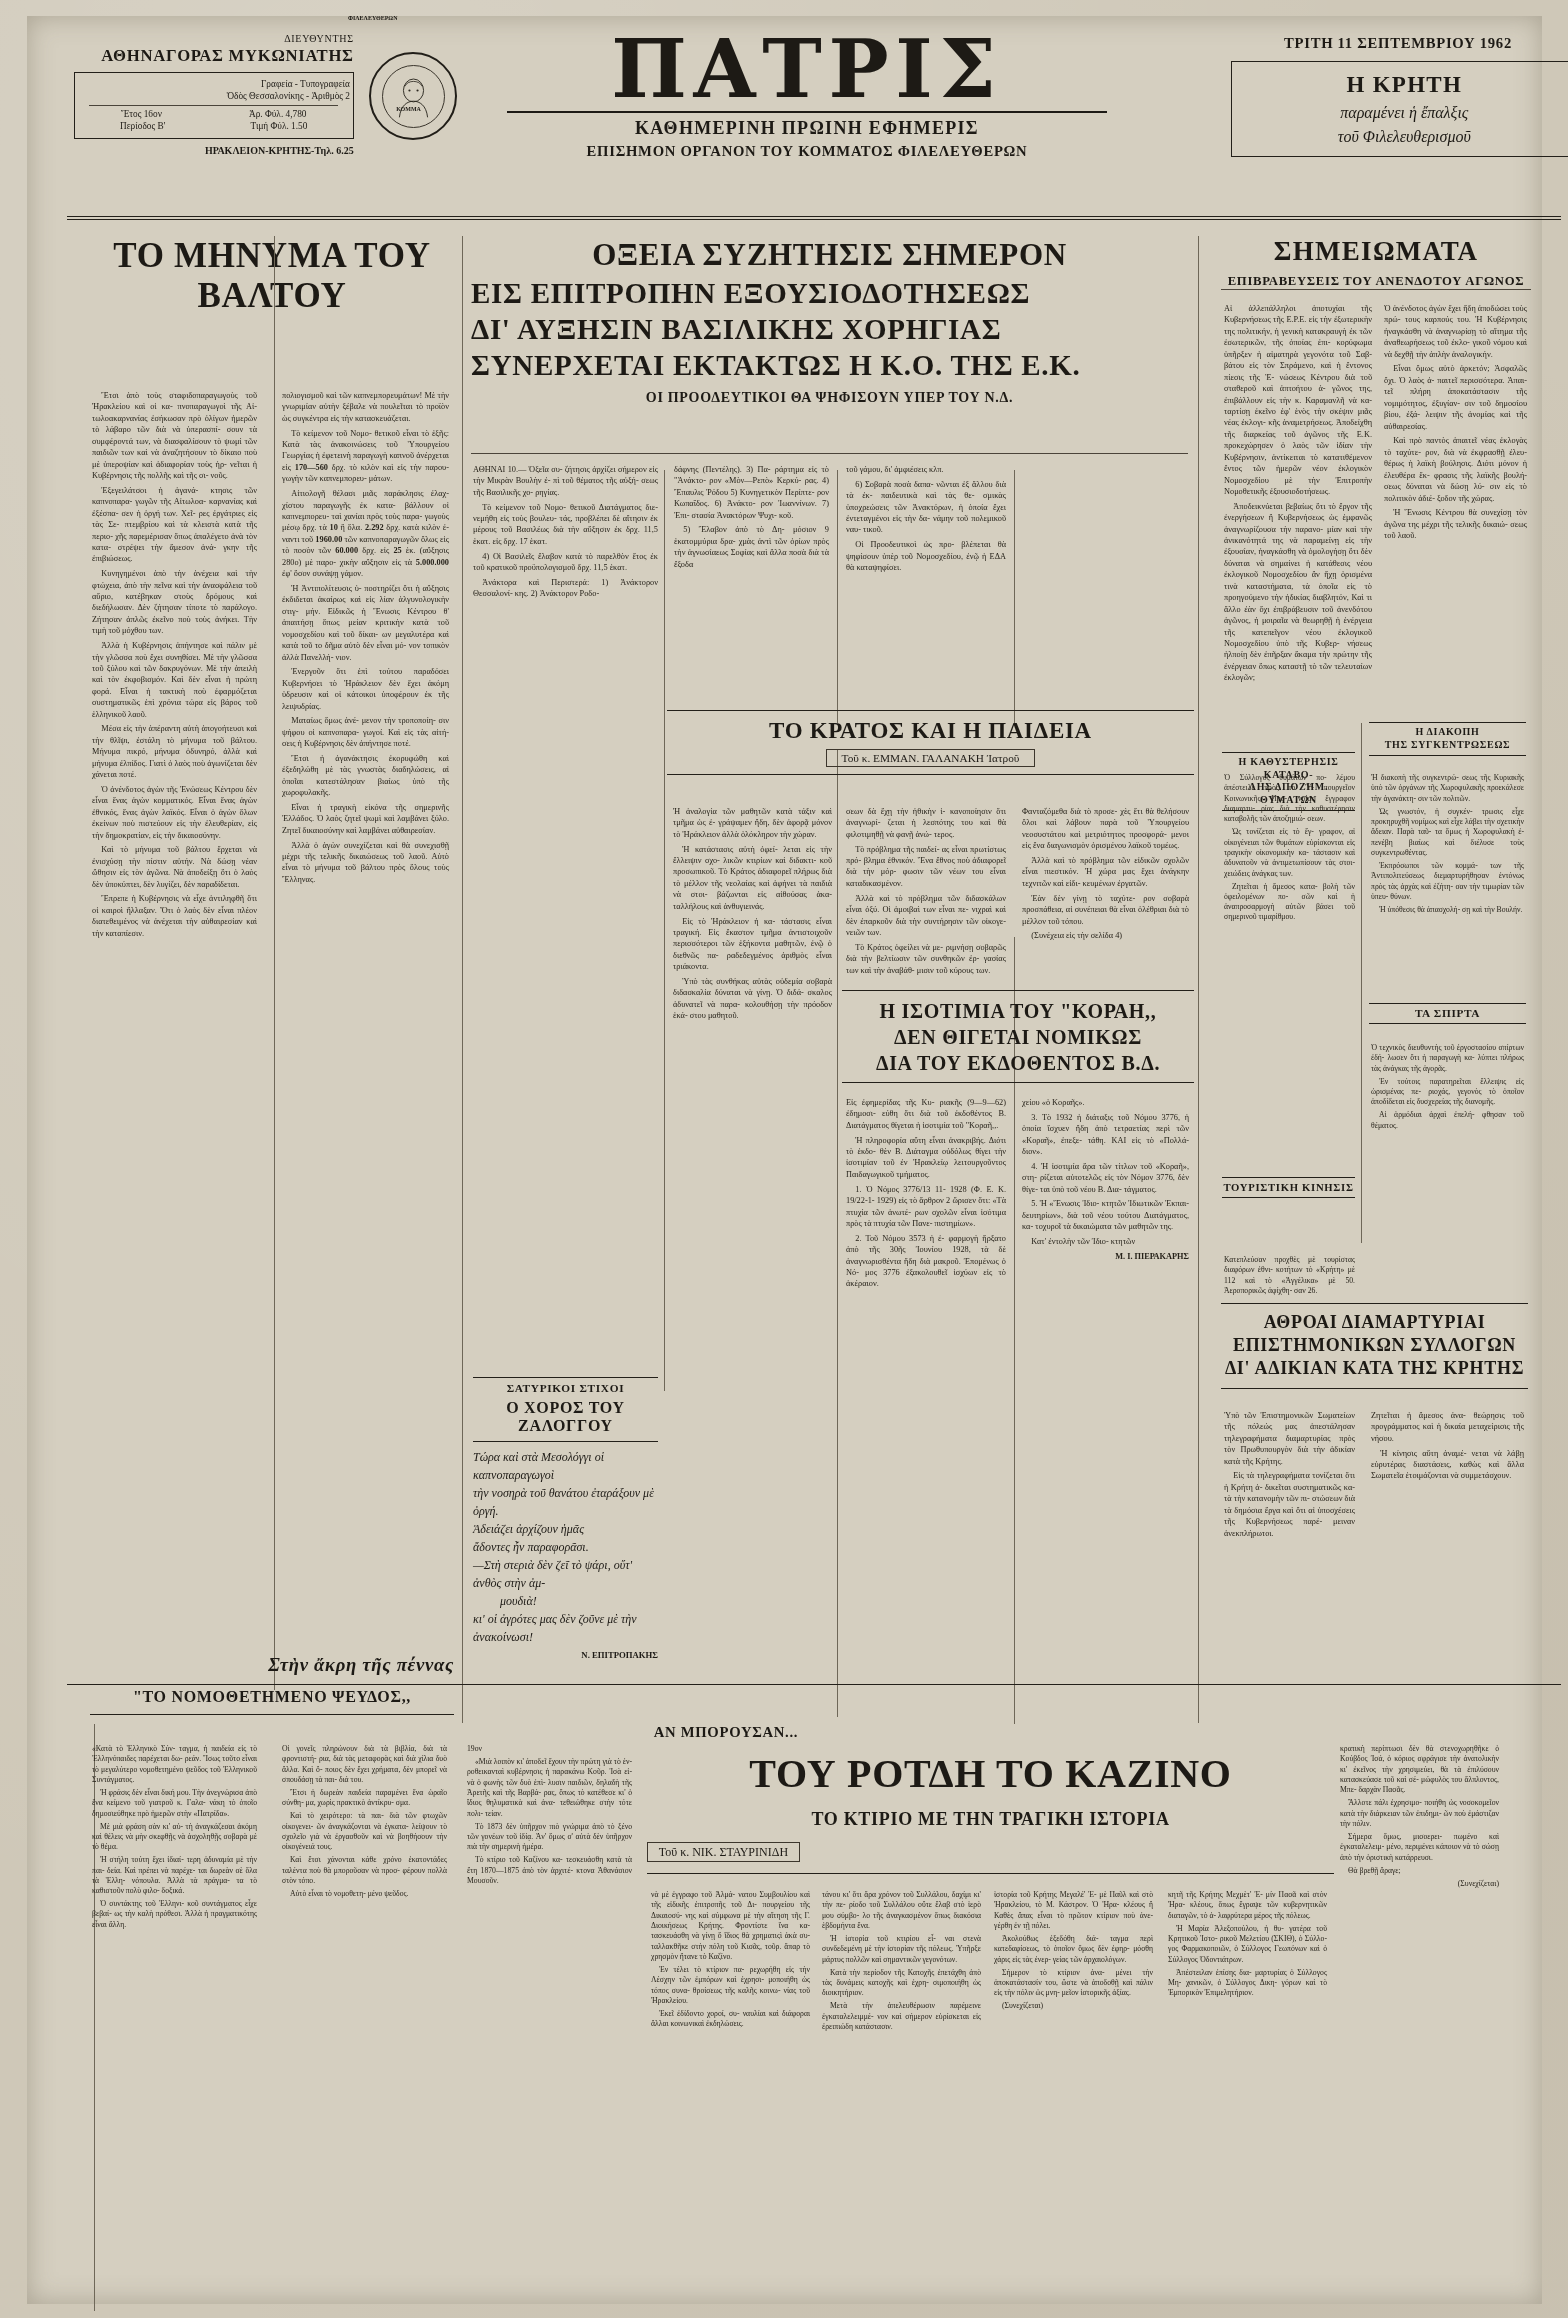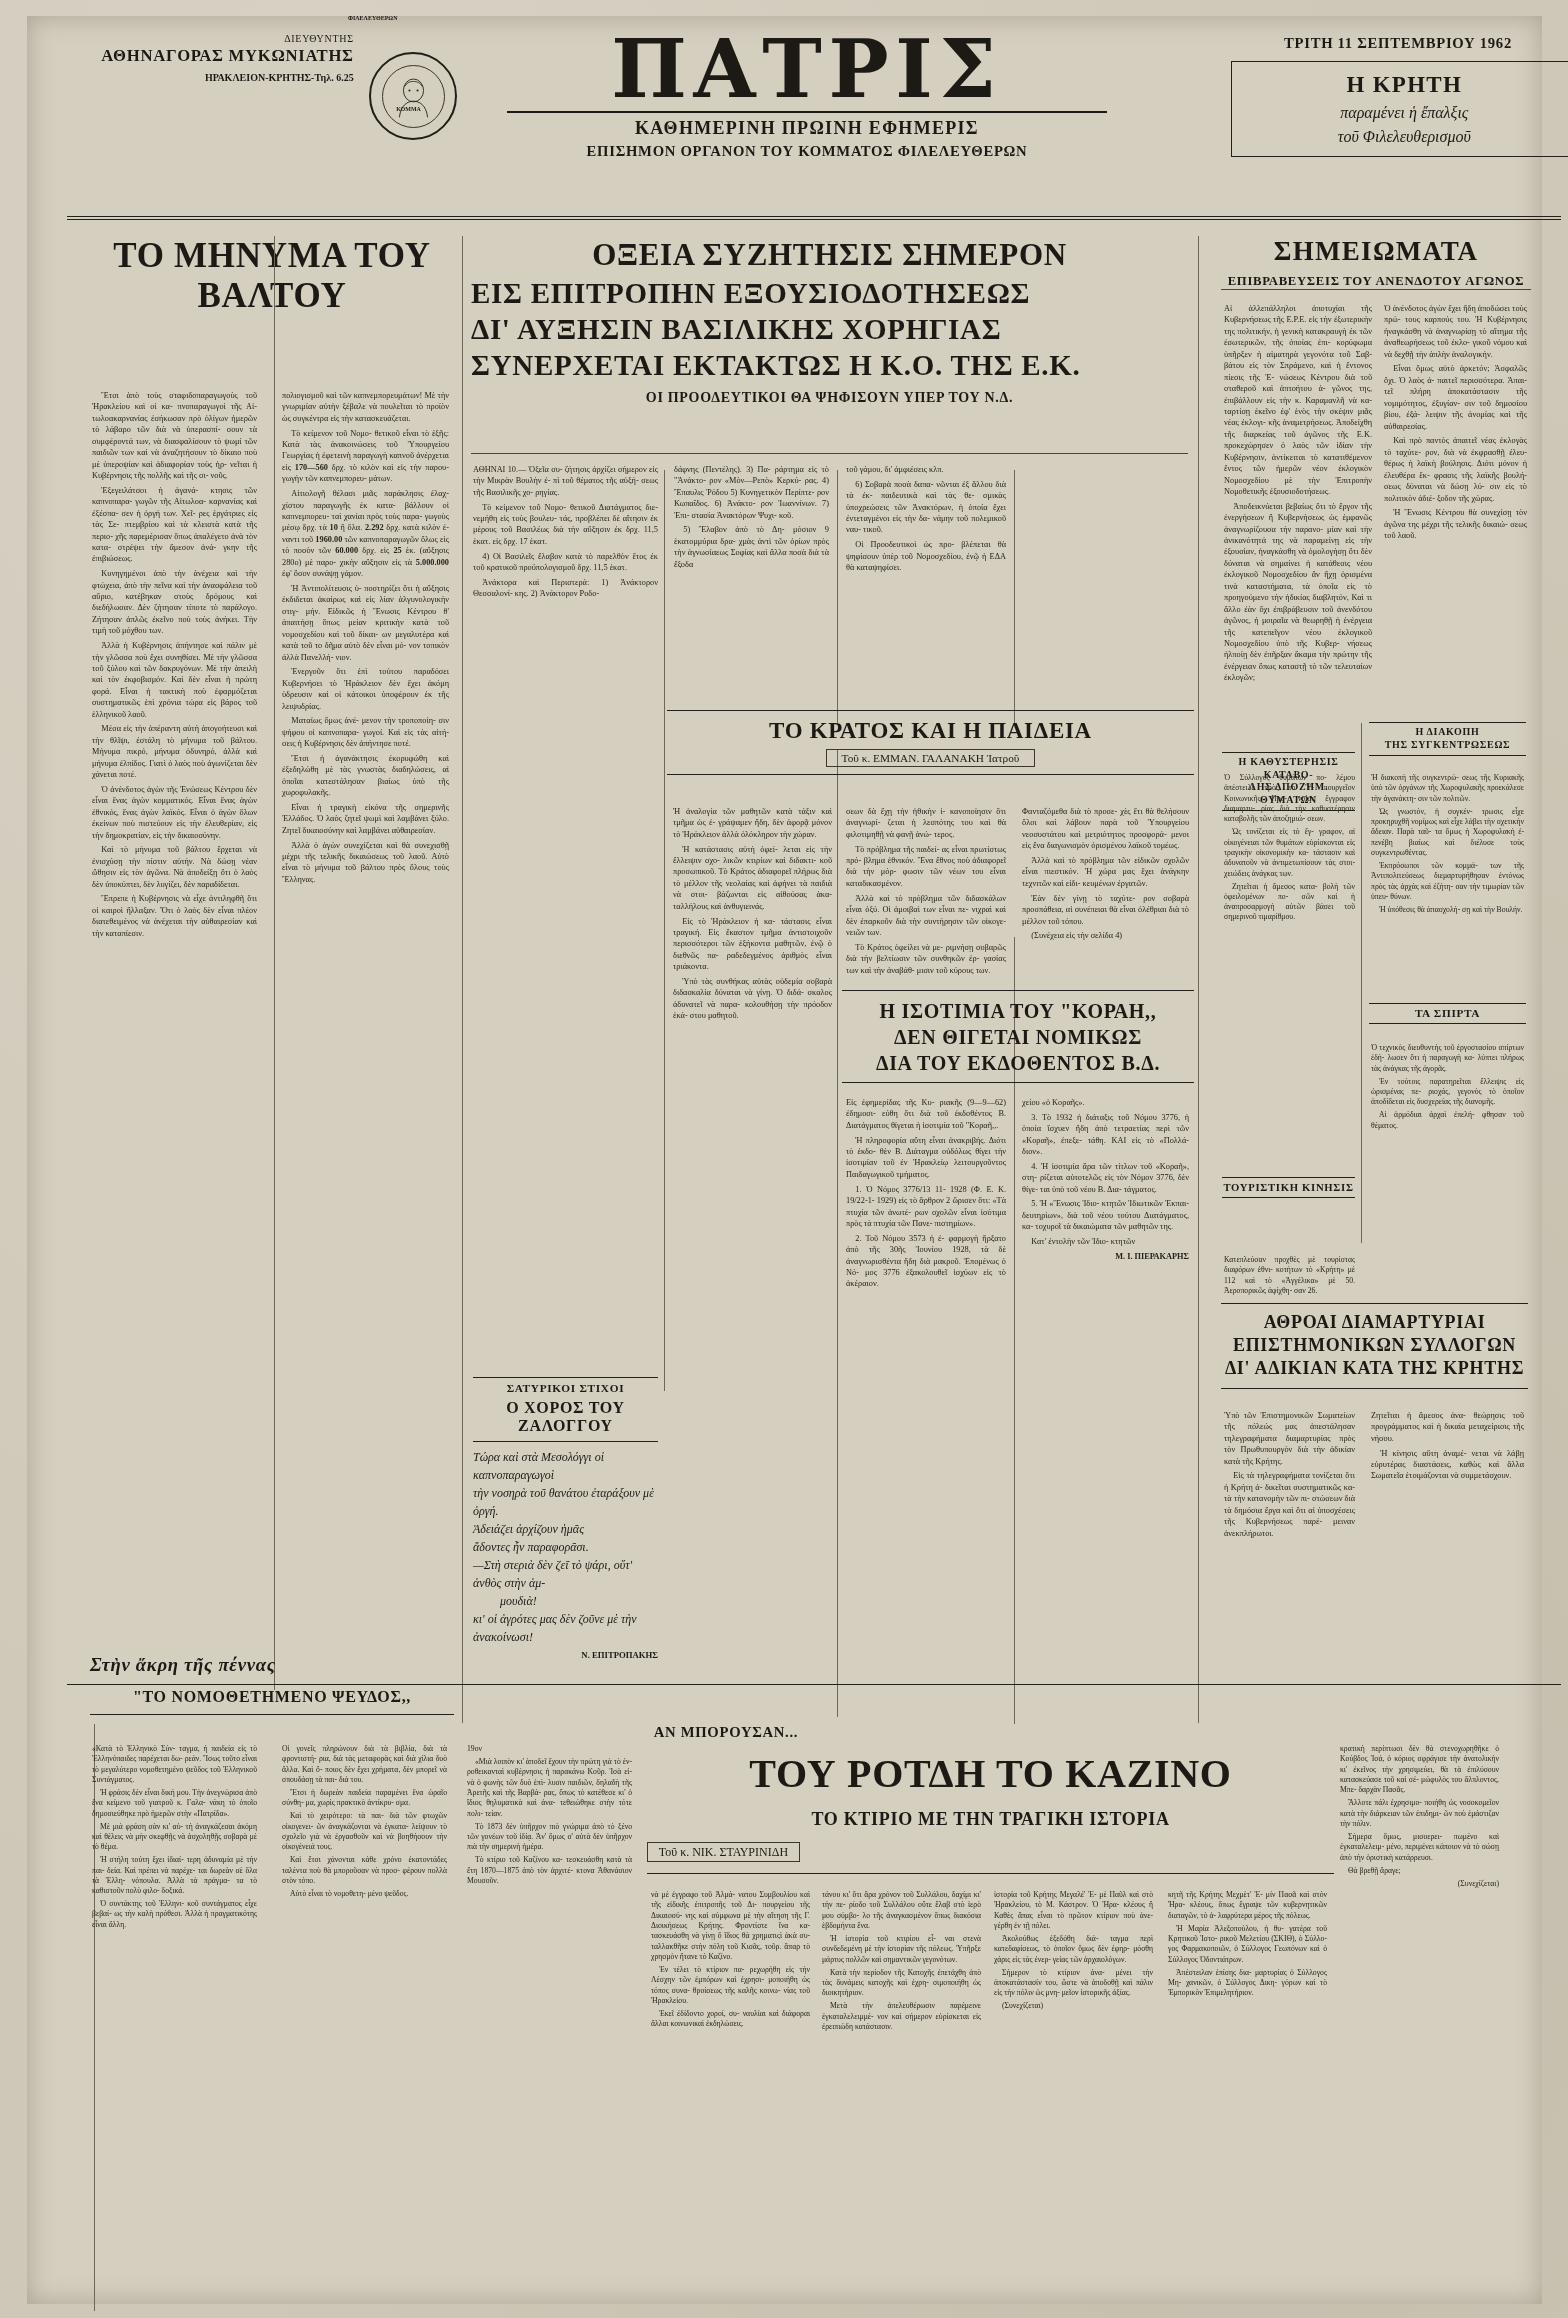--- a/index.html
+++ b/index.html
@@ -98,20 +98,33 @@
 <body>
 
 <div class="page">
  <div class="paper">
 
   <div class="masthead">
 
     <div class="mh-left">
       <div class="lbl">ΔΙΕΥΘΥΝΤΗΣ</div>
       <div class="dir">ΑΘΗΝΑΓΟΡΑΣ ΜΥΚΩΝΙΑΤΗΣ</div>
+      <div class="mh-box">
+        <div>Γραφεία - Τυπογραφεία</div>
+        <div>Ὁδὸς Θεσσαλονίκης - Ἀριθμὸς 2</div>
+        <div class="line"></div>
+        <div style="display:flex;justify-content:space-around;">
+          <span>Ἔτος 16ον</span>
+          <span>Ἀρ. Φύλ. 4,780</span>
+        </div>
+        <div style="display:flex;justify-content:space-around;">
+          <span>Περίοδος Β'</span>
+          <span>Τιμή Φύλ. 1.50</span>
+        </div>
+      </div>
       <div class="tel">ΗΡΑΚΛΕΙΟΝ-ΚΡΗΤΗΣ-Τηλ. 6.25</div>
     </div>
 
     <div class="emblem">
       <div class="inner">
         <svg width="47" height="47" viewBox="0 0 70 70">
           <ellipse cx="35" cy="26" rx="15" ry="17" fill="none" stroke="#2b271f" stroke-width="1.4"></ellipse>
           <path d="M14 66 C16 48 26 42 35 42 C44 42 54 48 56 66" fill="none" stroke="#2b271f" stroke-width="1.4"></path>
           <path d="M22 20 C26 10 44 10 48 20" fill="none" stroke="#2b271f" stroke-width="1.2"></path>
           <circle cx="29" cy="26" r="1.6" fill="#2b271f"></circle>
@@ -354,21 +367,21 @@
     <p>Εἰς τὰ τηλεγραφήματα τονίζεται ὅτι ἡ Κρήτη ἀ- δικεῖται συστηματικῶς κα- τὰ τὴν κατανομὴν τῶν πι- στώσεων διὰ τὰ δημόσια ἔργα καὶ ὅτι αἱ ὑποσχέσεις τῆς Κυβερνήσεως παρέ- μειναν ἀνεκπλήρωτοι.</p>
   </div>
   <div class="col" style="left:1344px;top:1394px;width:153px;">
     <p class="noind">Ζητεῖται ἡ ἄμεσος ἀνα- θεώρησις τοῦ προγράμματος καὶ ἡ δικαία μεταχείρισις τῆς νήσου.</p>
     <p>Ἡ κίνησις αὕτη ἀναμέ- νεται νὰ λάβῃ εὐρυτέρας διαστάσεις, καθὼς καὶ ἄλλα Σωματεῖα ἑτοιμάζονται νὰ συμμετάσχουν.</p>
   </div>
 
   <div style="position:absolute;left:40px;top:1668px;width:1494px;border-top:1.3px solid #23201a;"></div>
 
   <div style="position:absolute;left:63px;top:1638px;width:364px;">
-    <div class="sec-title" style="font-size:18.7px;text-align:left;font-style:italic;font-weight:bold;">Στὴν ἄκρη τῆς πέννας</div>
+    <div class="sec-title" style="font-size:18.7px;text-align:right;font-style:italic;font-weight:bold;">Στὴν ἄκρη τῆς πέννας</div>
     <div class="sec-title" style="font-size:16px;margin-top:12px;">"ΤΟ ΝΟΜΟΘΕΤΗΜΕΝΟ ΨΕΥΔΟΣ,,</div>
     <div class="hr-sec" style="margin-top:8px;"></div>
   </div>
 
   <div class="col tiny" style="left:65px;top:1728px;width:165px;">
     <p class="noind">«Κατὰ τὸ Ἑλληνικὸ Σύν- ταγμα, ἡ παιδεία εἰς τὸ Ἑλληνόπαιδες παρέχεται δω- ρεάν. Ἴσως τοῦτο εἶναι τὸ μεγαλύτερο νομοθετημένο ψεῦδος τοῦ Ἑλληνικοῦ Συντάγματος.</p>
     <p>Ἡ φράσις δὲν εἶναι δική μου. Τὴν ἀνεγνώρισα ἀπὸ ἕνα κείμενο τοῦ γιατροῦ κ. Γαλα- νάκη τὸ ὁποῖο δημοσιεύθηκε πρὸ ἡμερῶν στὴν «Πατρίδα».</p>
     <p>Μὲ μιὰ φράση σὰν κι' αὐ- τὴ ἀναγκάζεσαι ἀκόμη καὶ θέλεις νὰ μὴν σκεφθῇς νὰ ἀσχοληθῇς σοβαρὰ μὲ τὸ θέμα.</p>
     <p>Ἡ στήλη τούτη ἔχει ἰδιαί- τερη ἀδυναμία μὲ τὴν παι- δεία. Καὶ πρέπει νὰ παρέχε- ται δωρεὰν σὲ ὅλα τὰ Ἑλλη- νόπουλα. Ἀλλὰ τὰ πράγμα- τα τὸ καθιστοῦν πολὺ φιλο- δοξικά.</p>
     <p>Ὁ συντάκτης τοῦ Ἑλληνι- κοῦ συντάγματος εἶχε βεβαί- ως τὴν καλὴ πρόθεσι. Ἀλλὰ ἡ πραγματικότης εἶναι ἄλλη.</p>

